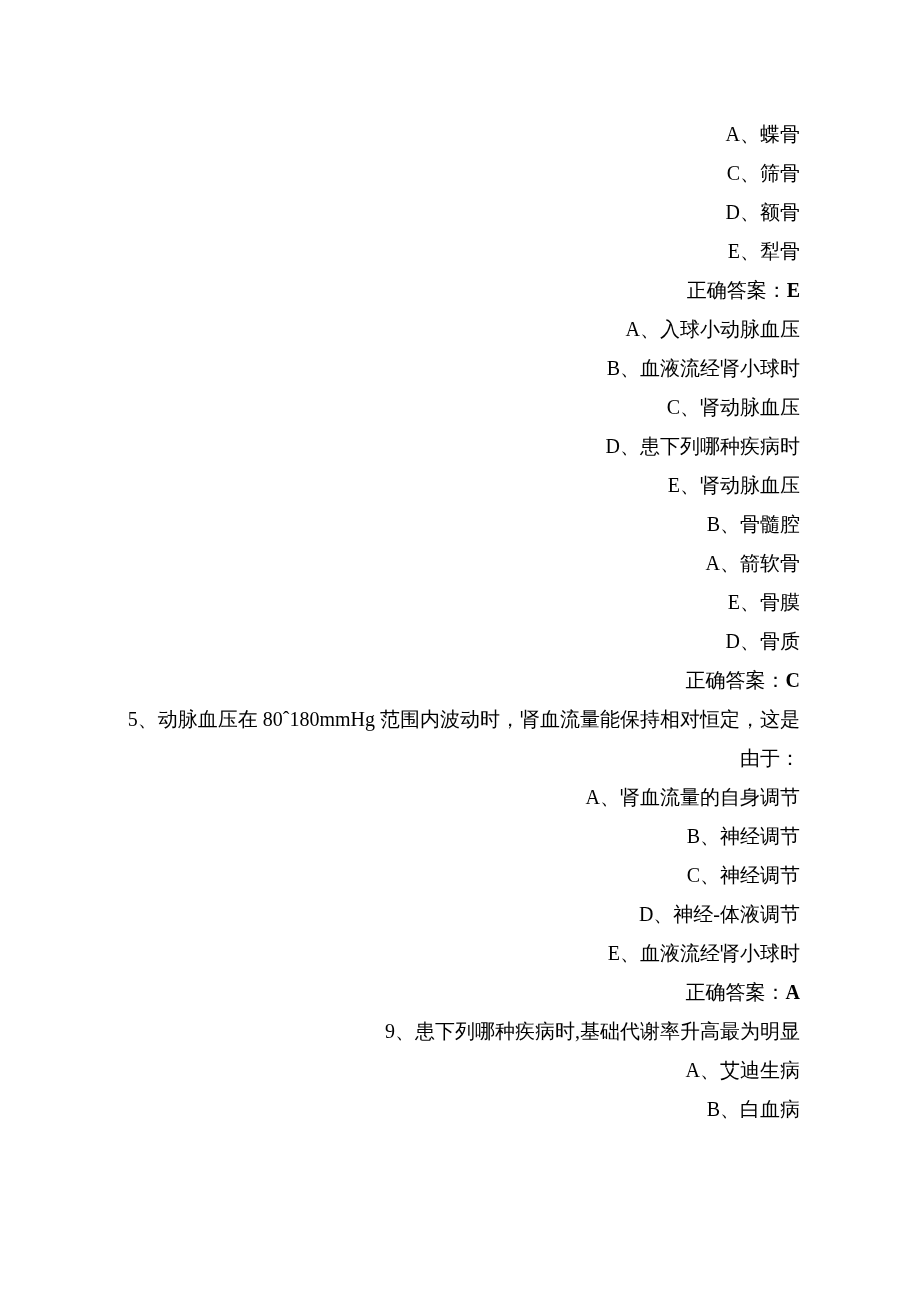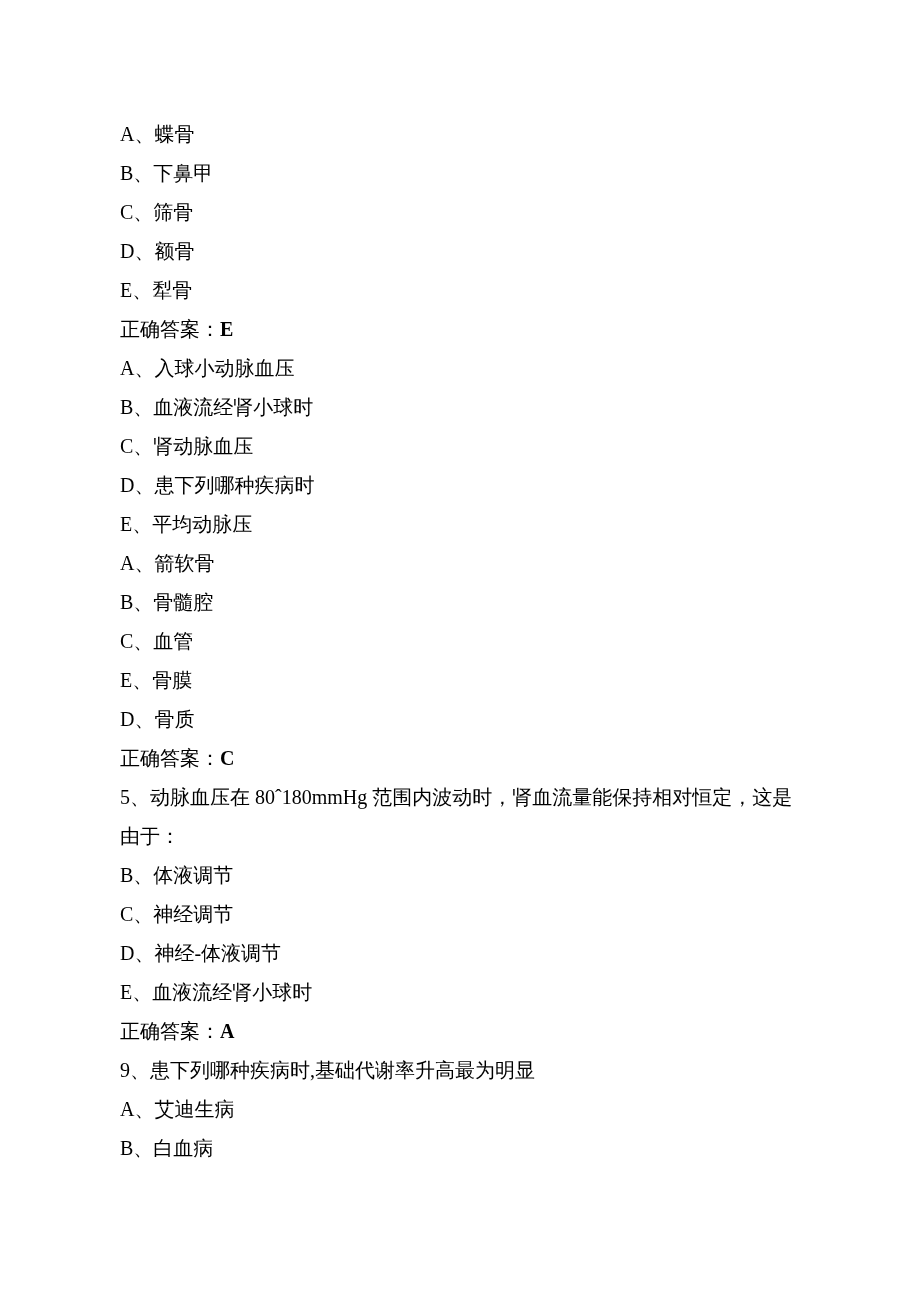--- a/index.html
+++ b/index.html
@@ -13,61 +13,61 @@
   }
   .page {
     width: 920px;
     min-height: 1301px;
     padding: 115px 120px 80px 120px;
     box-sizing: border-box;
     position: relative;
   }
   .line {
     display: block;
+    text-align: right;
   }
   .answer-label {
     display: inline;
   }
   .answer-value {
     font-family: "Times New Roman", serif;
     font-weight: bold;
     display: inline;
   }
 </style>
 </head>
 <body>
 
 <div class="page">
 
   <span class="line">A、蝶骨</span>
-  <span class="line">B、下鼻甲</span>
   <span class="line">C、筛骨</span>
   <span class="line">D、额骨</span>
   <span class="line">E、犁骨</span>
   <span class="line">
     <span class="answer-label">正确答案：</span><span class="answer-value">E</span>
   </span>
 
   <span class="line">A、入球小动脉血压</span>
   <span class="line">B、血液流经肾小球时</span>
   <span class="line">C、肾动脉血压</span>
   <span class="line">D、患下列哪种疾病时</span>
-  <span class="line">E、平均动脉压</span>
+  <span class="line">E、肾动脉血压</span>
 
+  <span class="line">B、骨髓腔</span>
   <span class="line">A、箭软骨</span>
-  <span class="line">B、骨髓腔</span>
-  <span class="line">C、血管</span>
   <span class="line">E、骨膜</span>
   <span class="line">D、骨质</span>
   <span class="line">
     <span class="answer-label">正确答案：</span><span class="answer-value">C</span>
   </span>
 
   <span class="line">5、动脉血压在 80ˆ180mmHg 范围内波动时，肾血流量能保持相对恒定，这是由于：</span>
-  <span class="line">B、体液调节</span>
+  <span class="line">A、肾血流量的自身调节</span>
+  <span class="line">B、神经调节</span>
   <span class="line">C、神经调节</span>
   <span class="line">D、神经-体液调节</span>
   <span class="line">E、血液流经肾小球时</span>
   <span class="line">
     <span class="answer-label">正确答案：</span><span class="answer-value">A</span>
   </span>
 
   <span class="line">9、患下列哪种疾病时,基础代谢率升高最为明显</span>
   <span class="line">A、艾迪生病</span>
   <span class="line">B、白血病</span>

